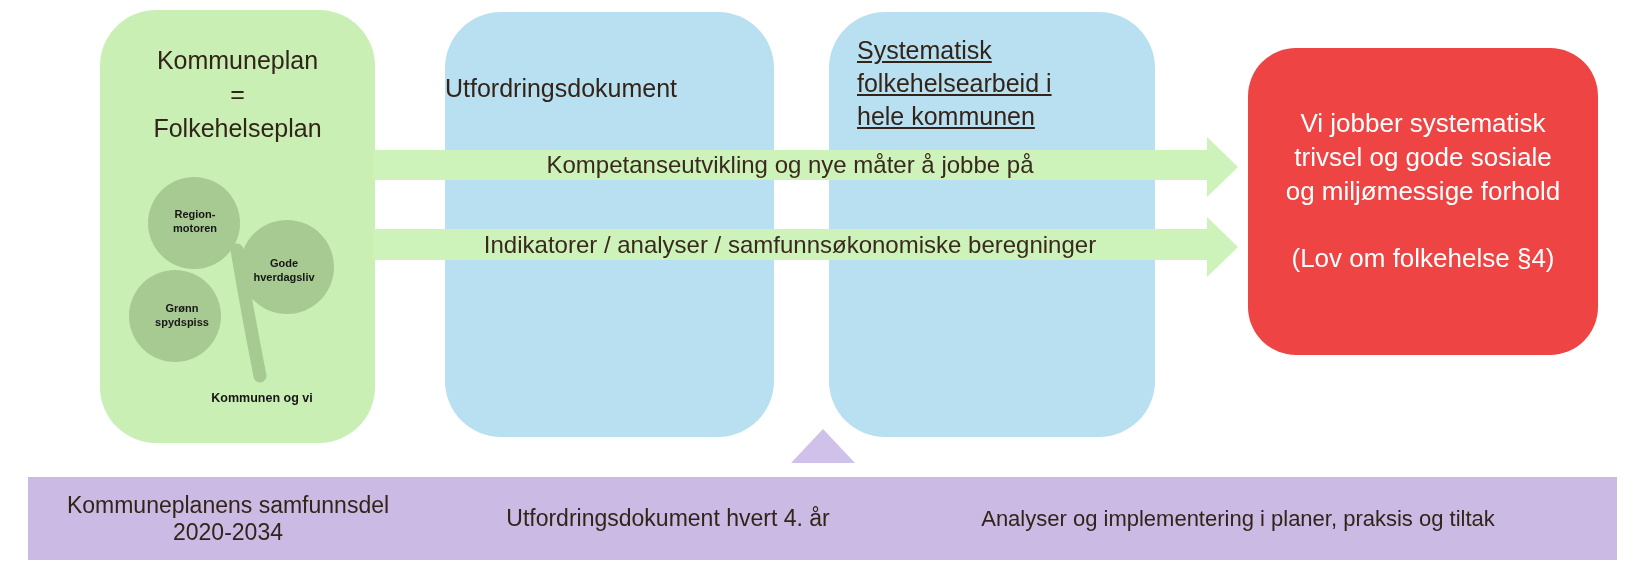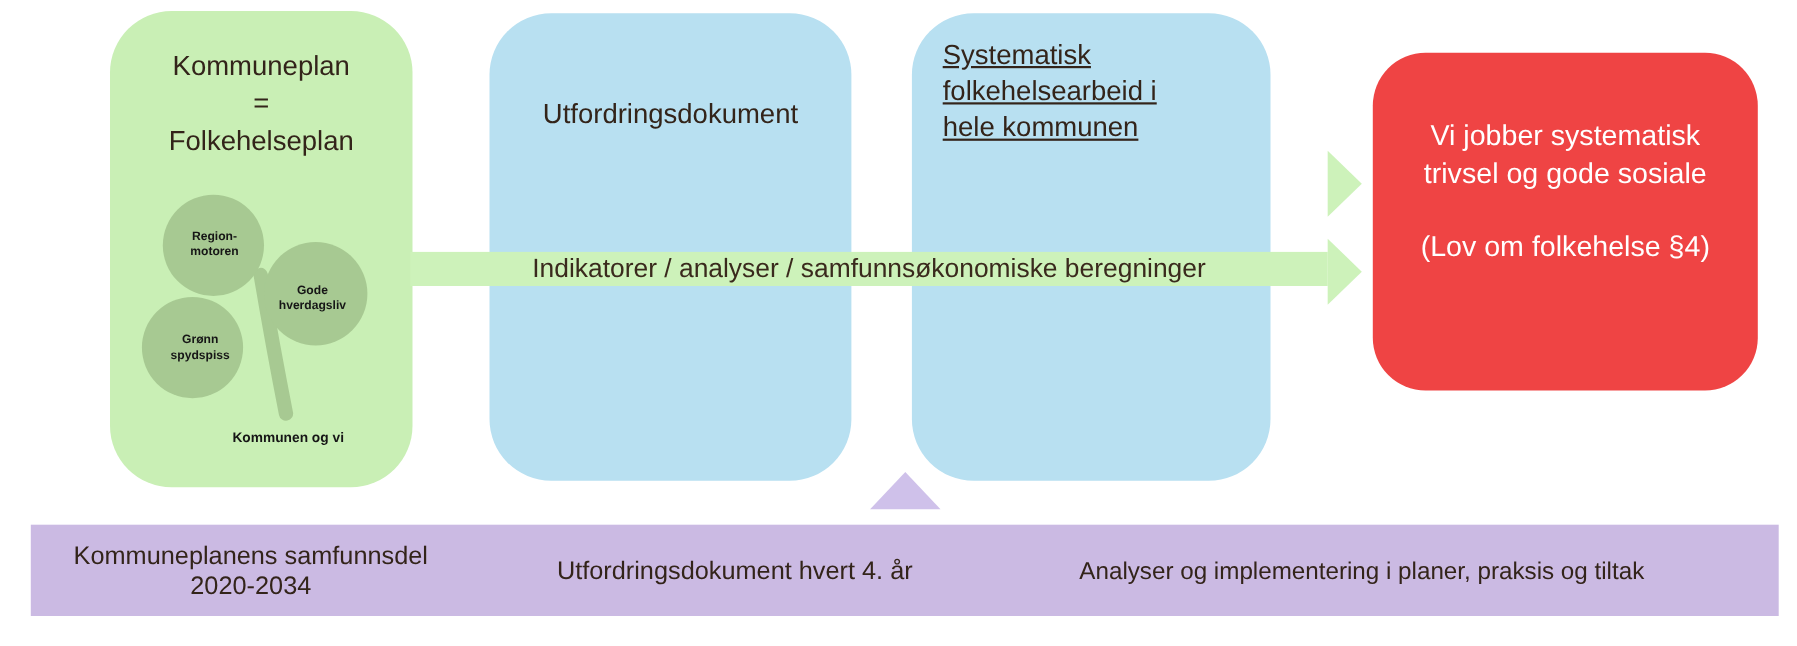--- a/index.html
+++ b/index.html
@@ -32,21 +32,21 @@
     font-family: "Liberation Sans", sans-serif;
     font-size: 12.5px; font-weight: bold; fill: #161616;
   }
 
   
   .blue-box-1 {
     left: 445px; top: 12px; width: 329px; height: 425px;
     background: #b8e0f1; border-radius: 56px;
   }
   .blue-box-1 .bb1-title {
-    padding-top: 78px; text-align: center; font-size: 25px;
+    padding-top: 62px; text-align: left; font-size: 25px;
   }
   .blue-box-2 {
     left: 829px; top: 12px; width: 326px; height: 425px;
     background: #b8e0f1; border-radius: 56px;
   }
   .blue-box-2 .bb2-lines {
     padding: 22px 0 0 28px; font-size: 25px; line-height: 33px; text-decoration: underline;
   }
 
   
@@ -133,24 +133,28 @@
       <div>Systematisk</div>
       <div>folkehelsearbeid i</div>
       <div>hele kommunen</div>
     </div>
   </div>
 
   <div class="box navy-box">
     <div class="navy-lines">
       <div>Vi jobber systematisk</div>
       <div>trivsel og gode sosiale</div>
+      <div>og miljømessige forhold</div>
       <div class="navy-citation">(Lov om folkehelse §4)</div>
     </div>
   </div>
 
+  <div class="arrow-band a1">
+    <span>Kompetanseutvikling og nye måter å jobbe på</span>
+  </div>
   <div class="arrow-head h1"></div>
 
   <div class="arrow-band a2">
     <span>Indikatorer / analyser / samfunnsøkonomiske beregninger</span>
   </div>
   <div class="arrow-head h2"></div>
 
   <div class="up-triangle"></div>
 
   <div class="purple-bar">

